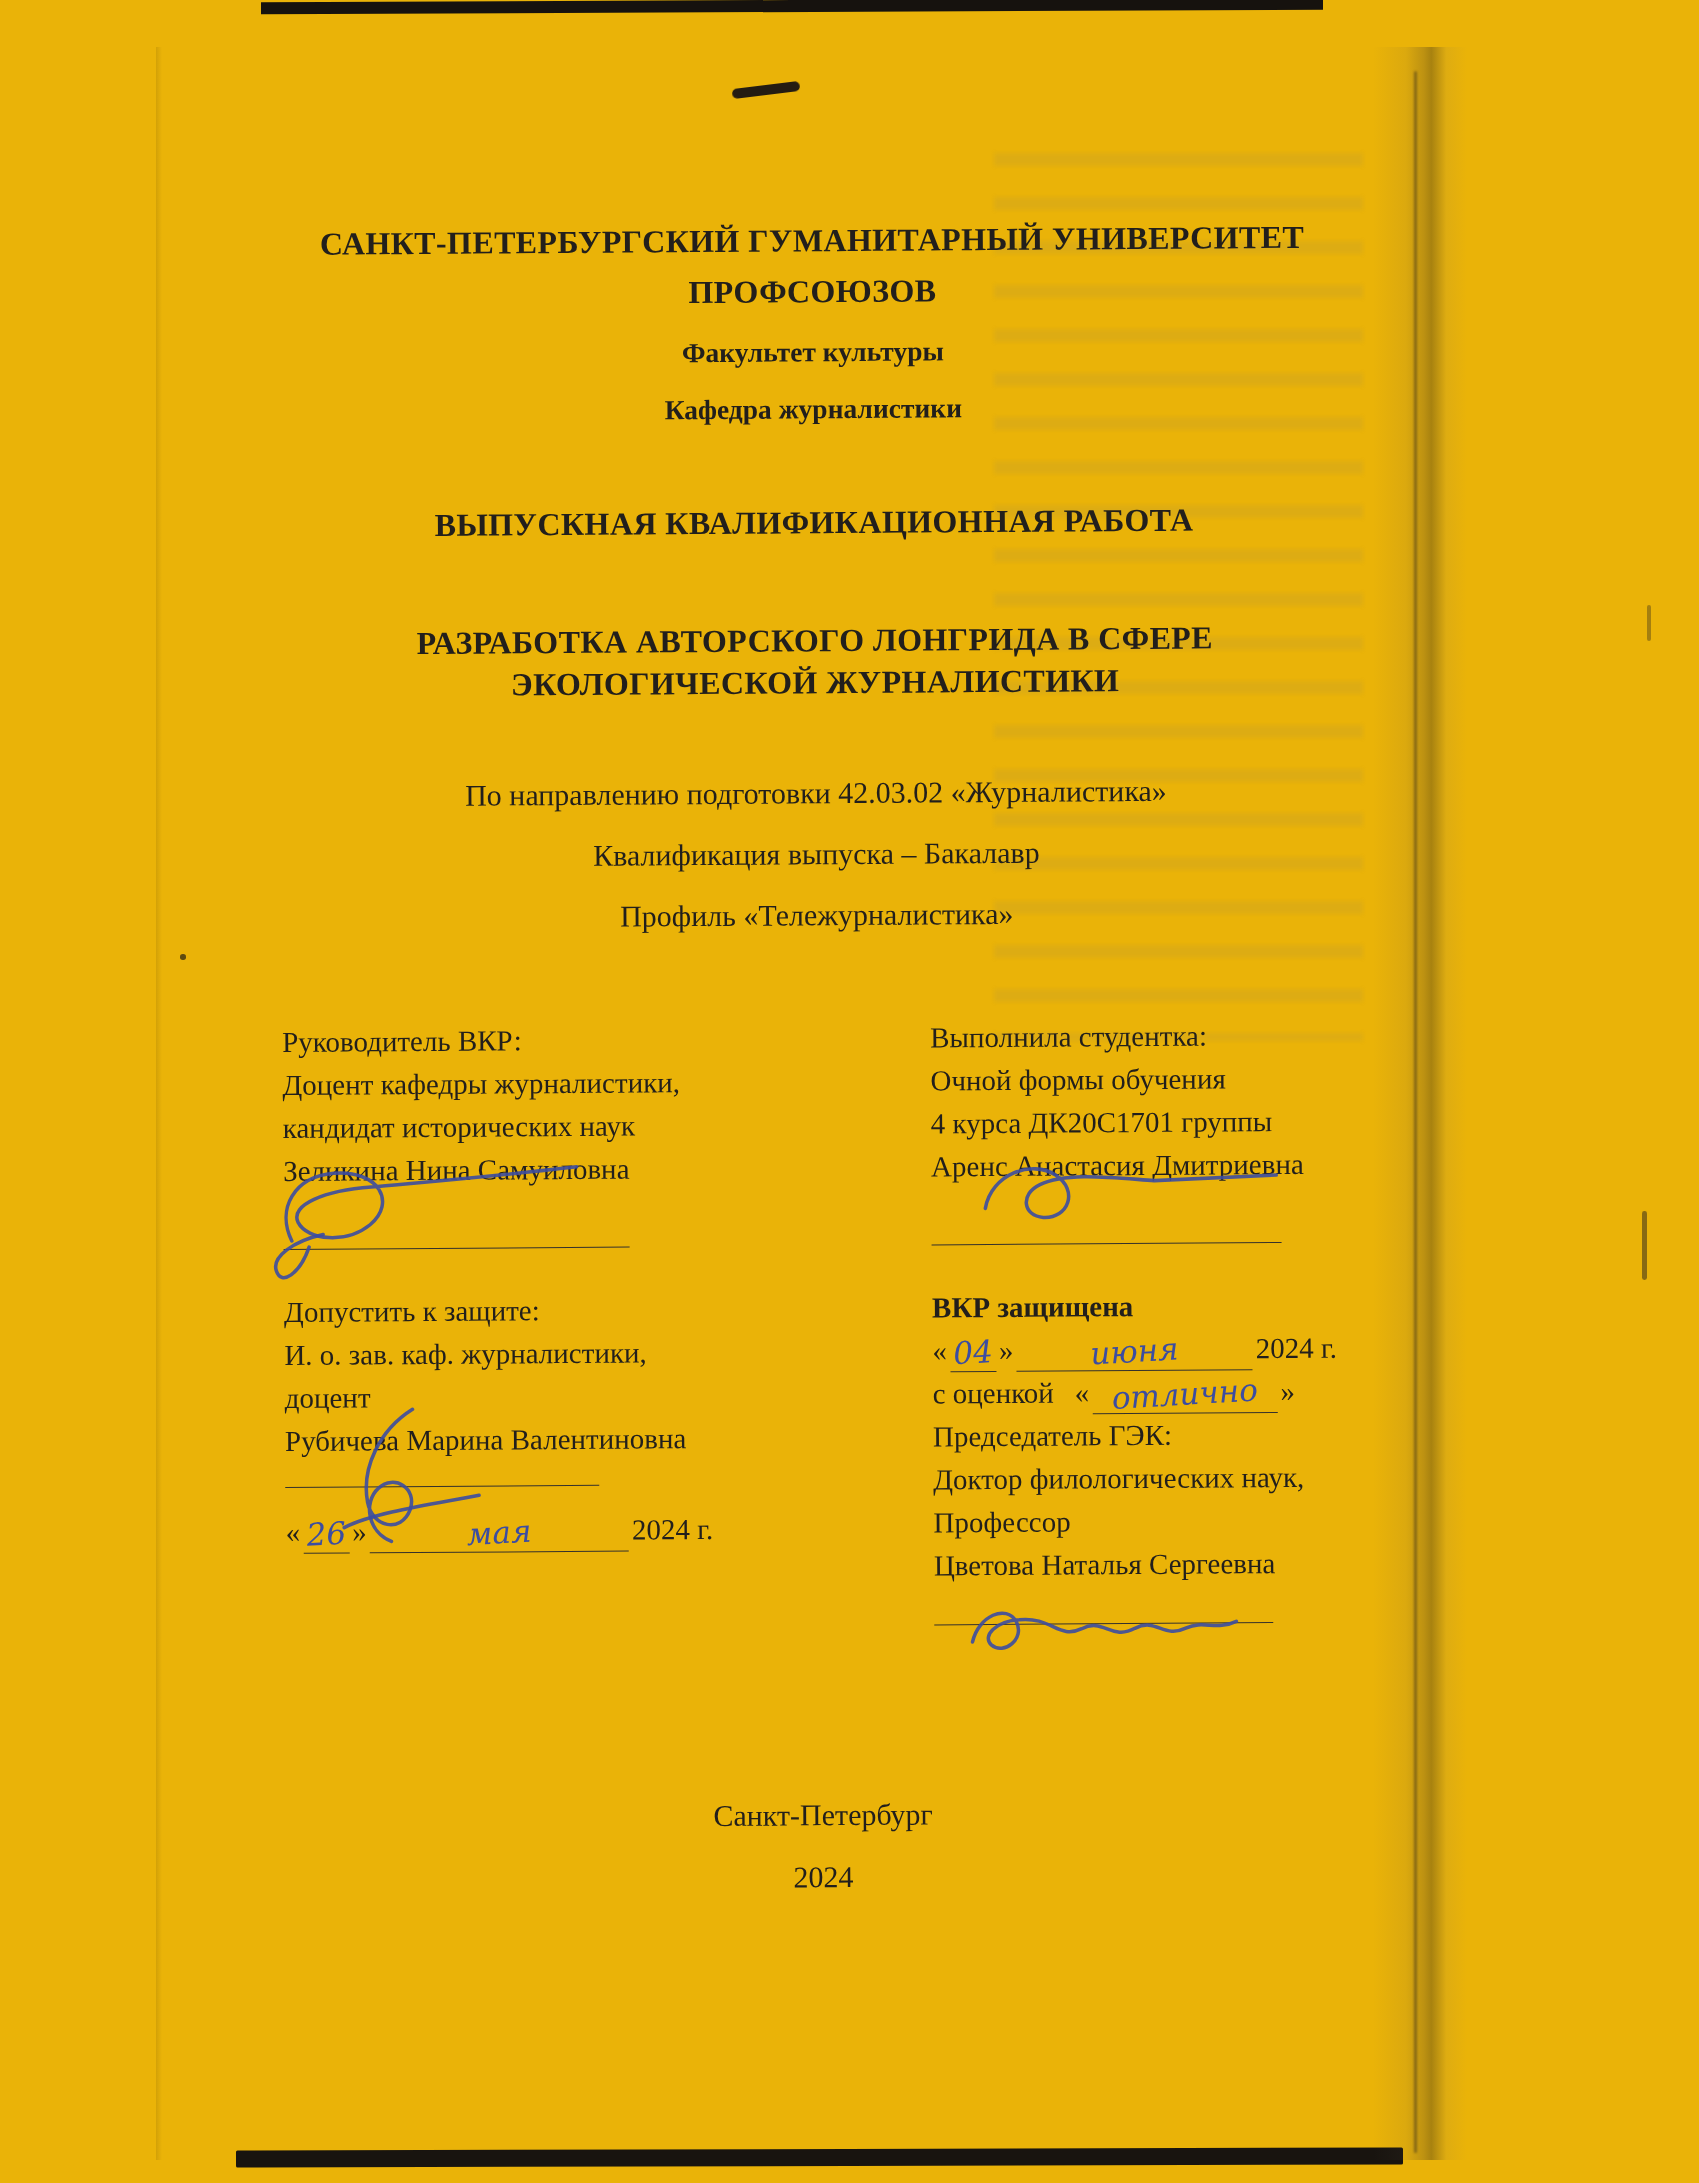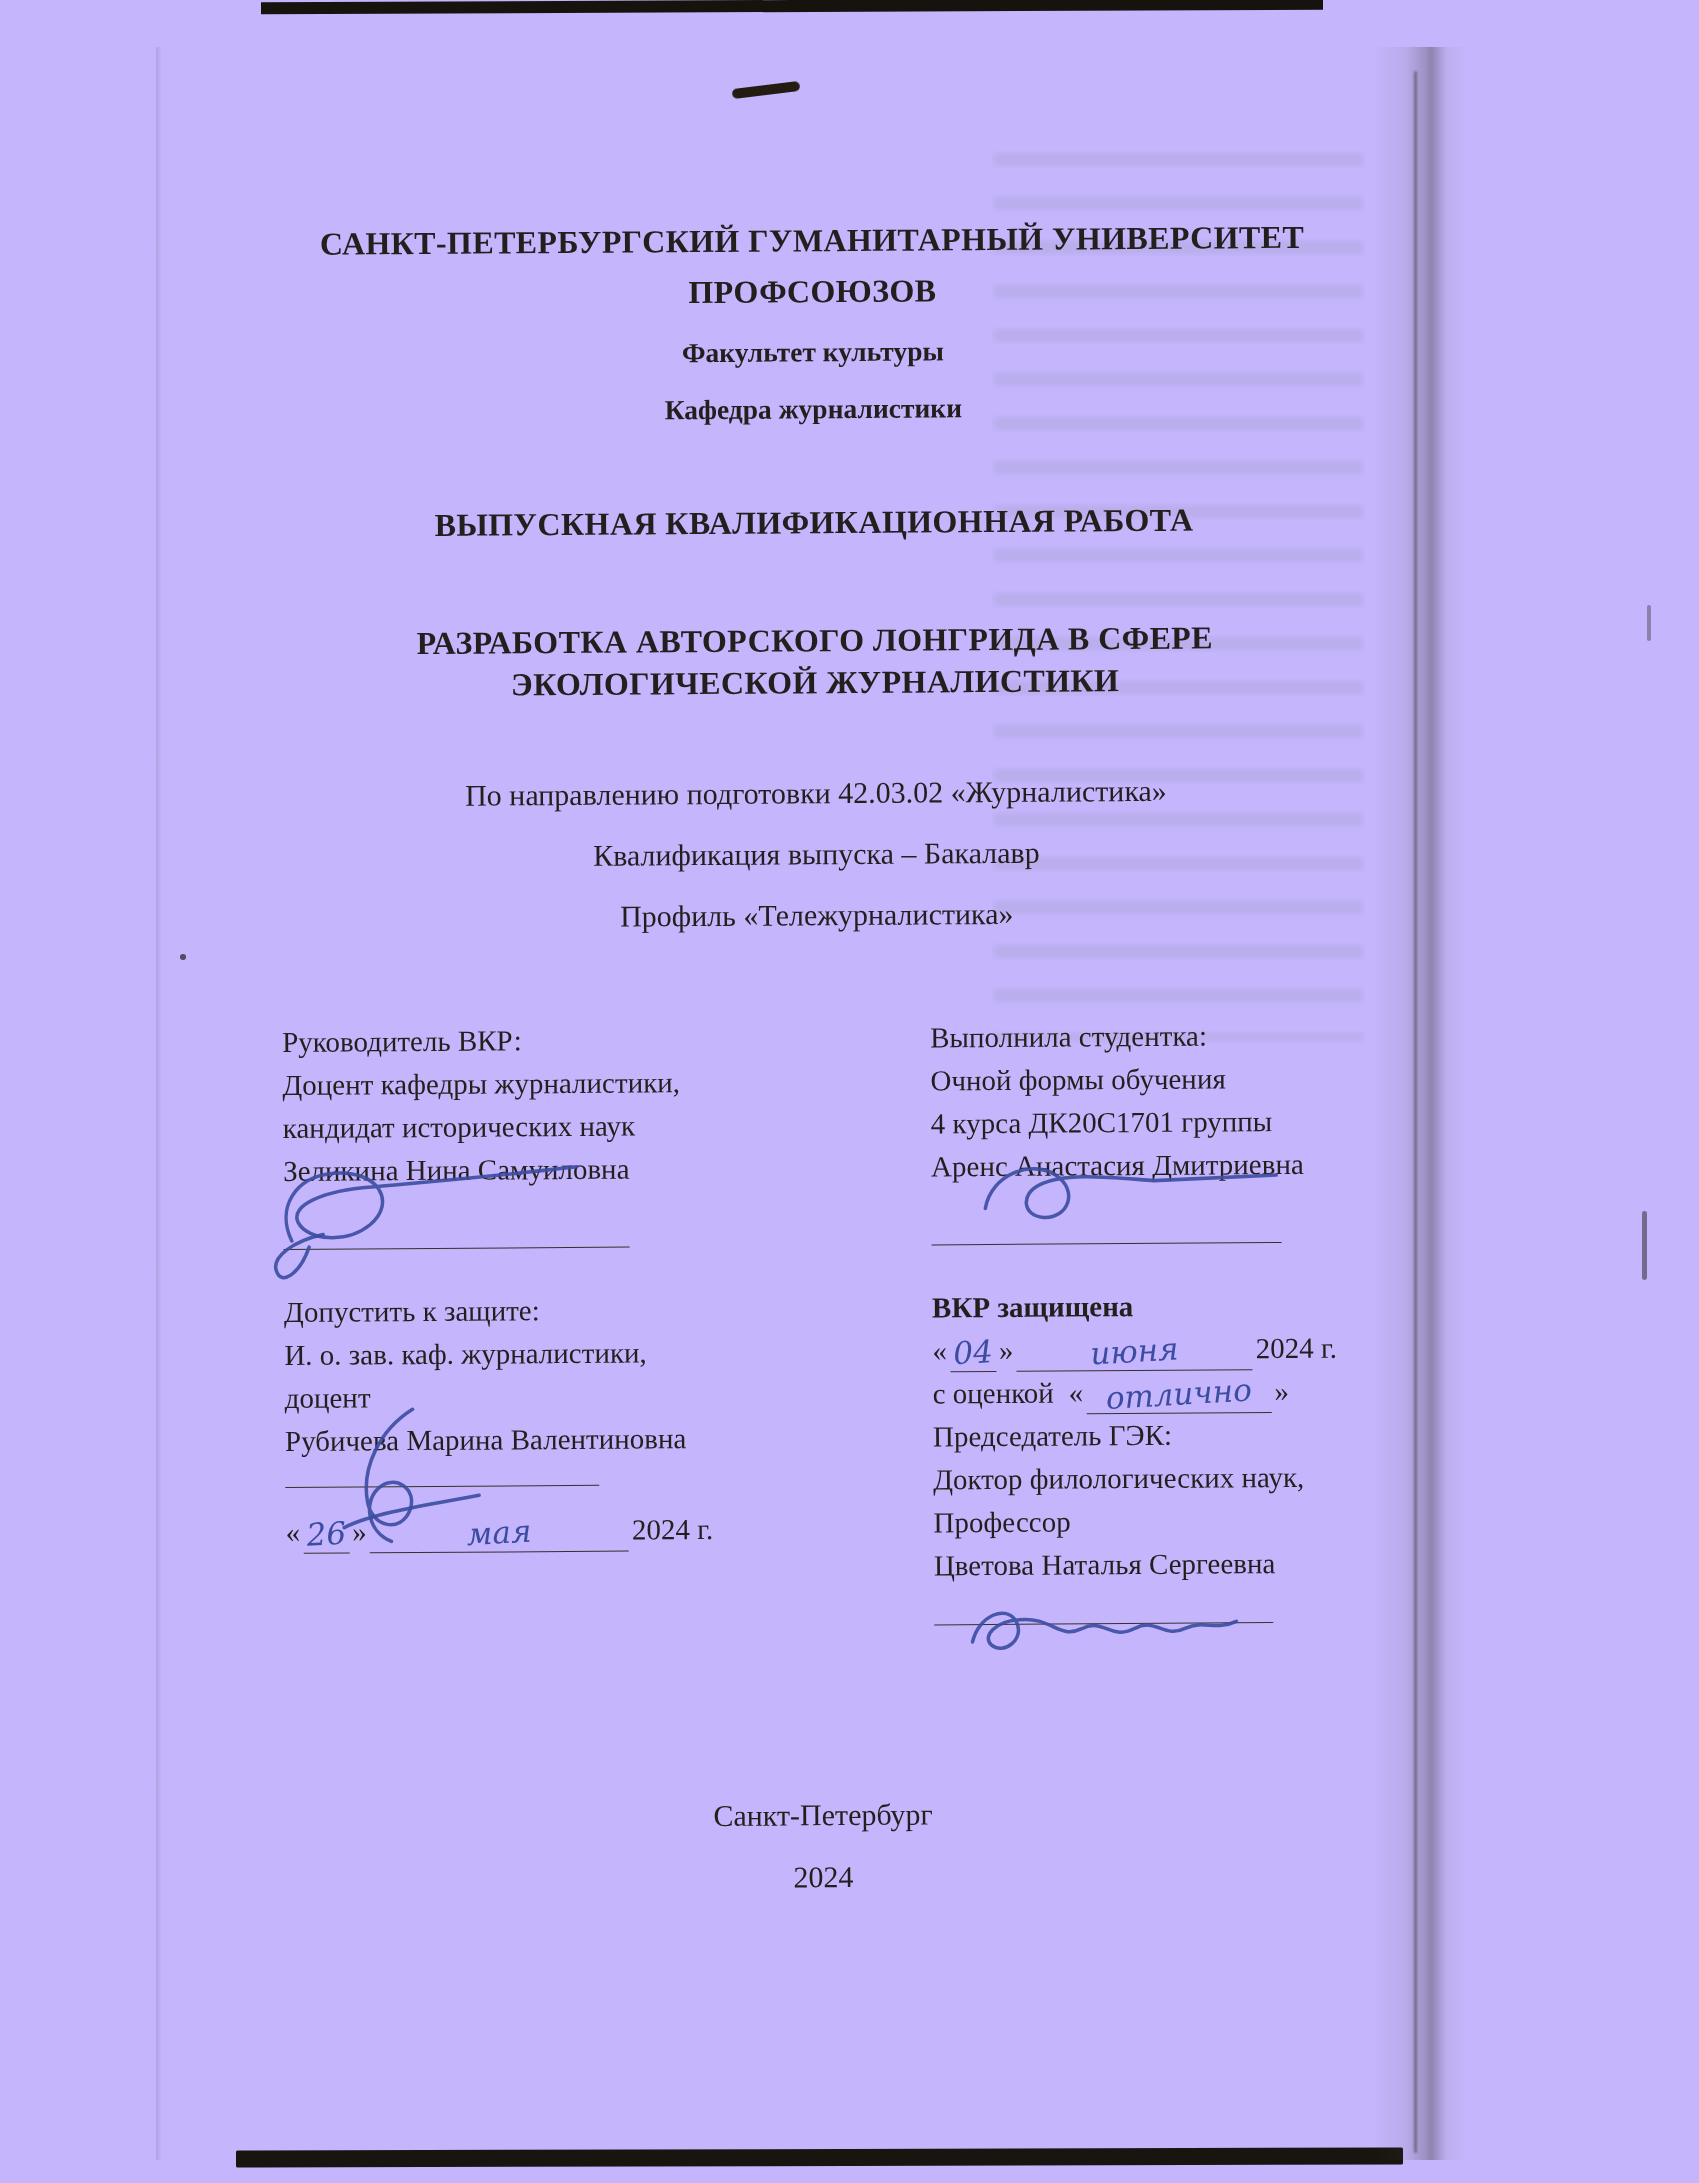--- a/index.html
+++ b/index.html
@@ -1,19 +1,19 @@
 <!DOCTYPE html>
 <html style="font-size:12.6px"><head>
 <meta charset="utf-8">
 <style>
   html,body{margin:0;padding:0;background:#f6f5f2;}
   .scan{
     position:relative;
     width:1699px;height:2183px;
-    background:#c4b5fd;
+    background:#eab308;
     overflow:hidden;
     font-family:"Liberation Serif", serif;
     color:#221f1c;
   }
   
   .top-bar{position:absolute;top:0;left:261px;width:1062px;height:11.8px;background:#16120e;transform:rotate(-0.25deg);}
   .bottom-bar{position:absolute;top:2149px;left:236px;width:1167px;height:16.5px;background:#18140f;transform:rotate(-0.15deg);border-radius:1.6px;}
   .right-shadow{position:absolute;top:47px;left:1373px;width:94px;height:2113px;
     background:linear-gradient(to right, rgba(0,0,0,0) 0%, rgba(90,80,70,0.10) 35%, rgba(60,50,45,0.26) 54%, rgba(40,35,30,0.34) 62%, rgba(120,110,100,0.10) 78%, rgba(0,0,0,0) 100%);}
   .spine-line{position:absolute;top:71px;left:1414px;width:3.1px;height:2082px;background:rgba(40,34,28,0.42);border-radius:1.6px;filter:blur(0.8px);}
@@ -30,21 +30,21 @@
   .c{position:absolute;left:196px;width:1241px;text-align:center;}
   .h-big{font-weight:bold;font-size:32px;letter-spacing:0.4px;}
   .h-mid{font-weight:bold;font-size:27.5px;}
   .t-reg{font-size:30px;}
   .blk{position:absolute;font-size:29px;line-height:43px;}
   .blk .bold{font-weight:bold;}
   .rule{position:absolute;border-bottom:1.6px solid #35312c;height:0;}
   .uline{display:inline-block;border-bottom:1.6px solid #35312c;height:38px;text-align:center;vertical-align:bottom;margin:0 3.1px;}
   .w55{width:46px;} .w230{width:185px;} .w300{width:236px;} .w330{width:259px;}
   .hand{display:inline-block;color:#3c4da1;font-style:italic;font-family:"DejaVu Serif", serif;font-size:31px;transform:rotate(-3deg);position:relative;top:-1.6px;}
-  .gap{margin-right:15px;}
+  .gap{margin-right:21px;}
   .sig{position:absolute;}
   .sig path{fill:none;stroke:#3c4da1;stroke-width:4.5;stroke-linecap:round;stroke-linejoin:round;opacity:0.9;}
 </style>
 </head>
 <body>
 
 <div class="scan">
 
   <div class="top-bar"></div>
   <div class="bottom-bar"></div>

